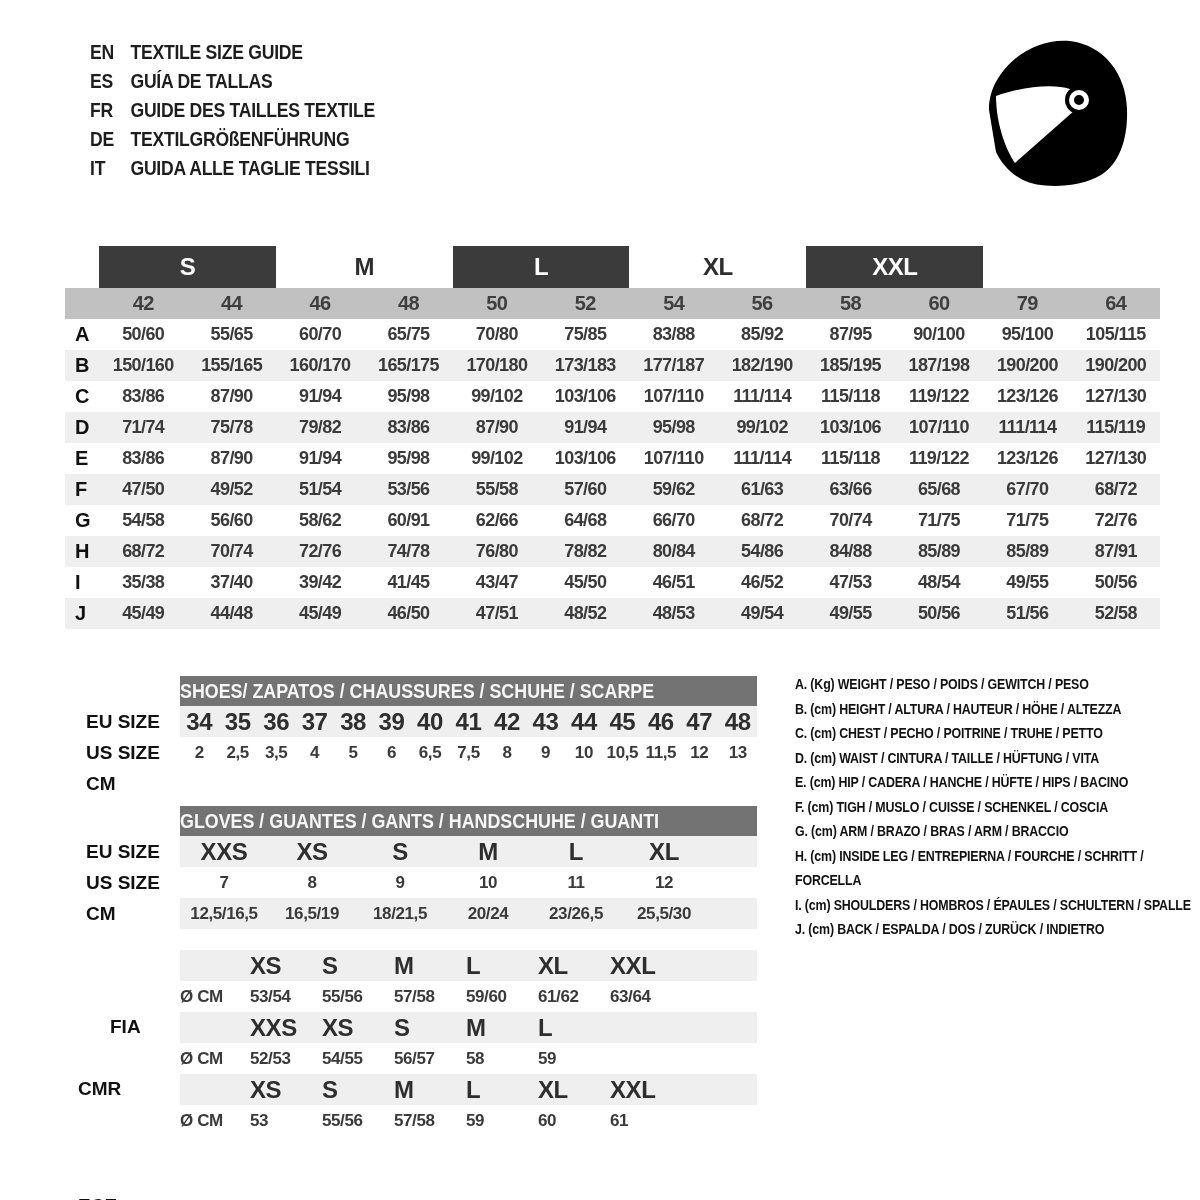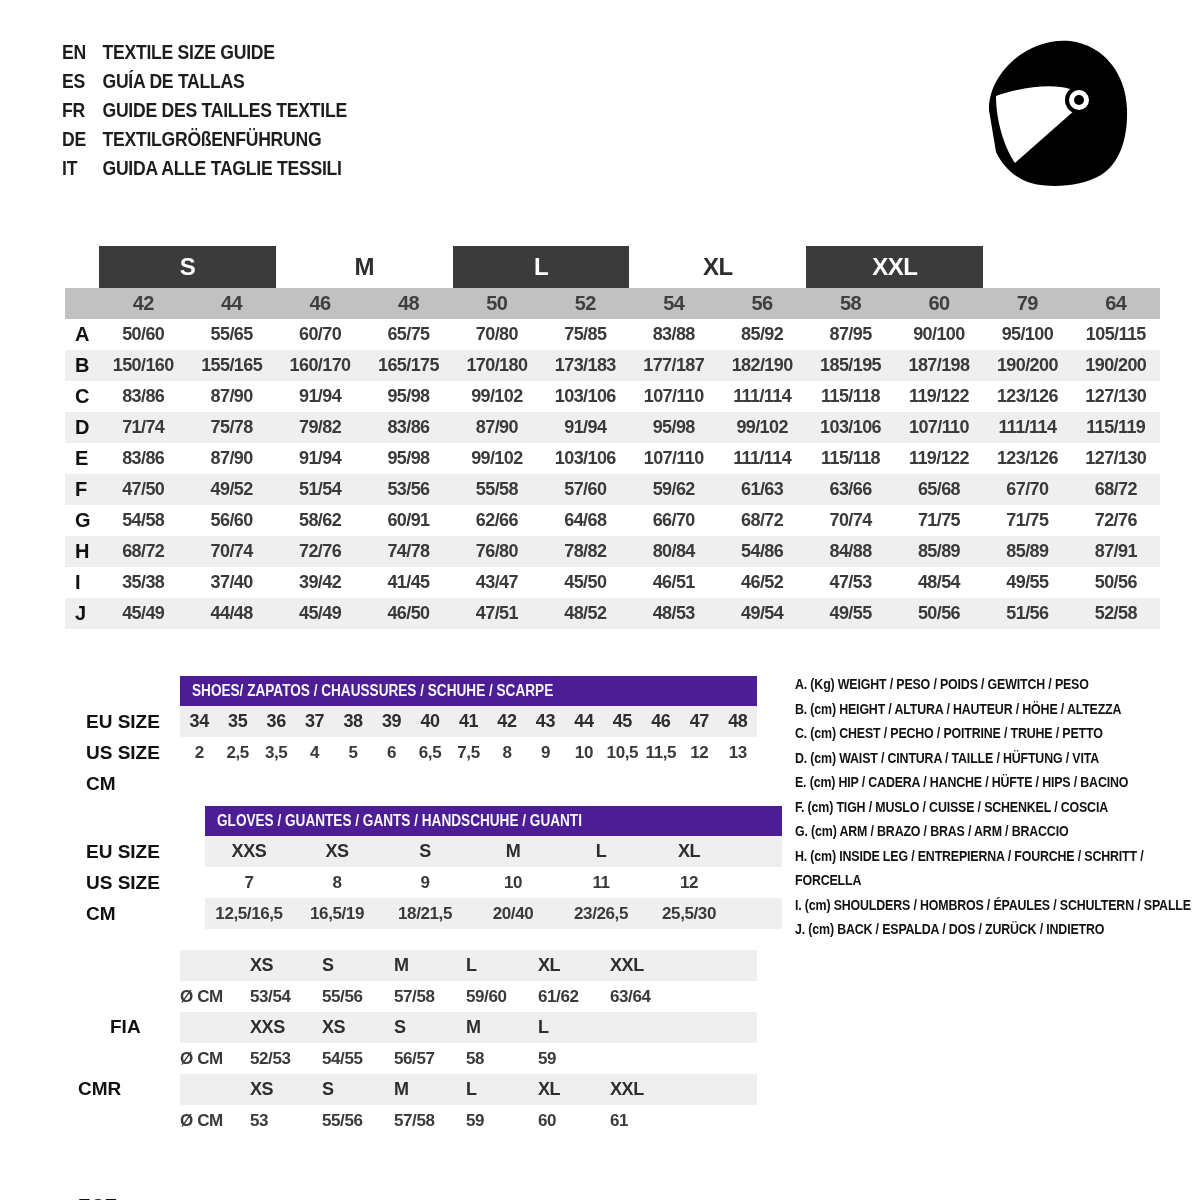--- a/index.html
+++ b/index.html
@@ -3,21 +3,21 @@
 <meta charset="utf-8">
 <style>
   html,body{margin:0;padding:0;background:#fff;}
   body{width:1200px;height:1200px;position:relative;overflow:hidden;
        font-family:"Liberation Sans",sans-serif;font-weight:700;color:#1d1d1d;}
 
   
   .cx{display:inline-block;transform:scaleX(0.85);transform-origin:0 50%;white-space:nowrap;}
 
   
-  .lang-block{position:absolute;left:62px;top:38px;}
+  .lang-block{position:absolute;left:90px;top:38px;}
   .lang-row{display:flex;height:29px;align-items:center;font-size:20px;
             transform:scaleX(0.88);transform-origin:0 0;white-space:nowrap;letter-spacing:-0.3px;}
   .lang-code{width:46px;}
 
   
   .helmet{position:absolute;left:982px;top:36px;width:150px;height:160px;}
 
   
   .size-groups{position:absolute;left:65px;top:246px;width:1095px;height:42px;
                display:grid;grid-template-columns:34px repeat(12,1fr);}
@@ -28,32 +28,32 @@
   .main-table{position:absolute;left:65px;top:288px;width:1095px;}
   .mt-row{display:grid;grid-template-columns:34px repeat(12,1fr);height:31px;align-items:center;}
   .mt-head{background:#c1c1c1;}
   .mt-row.r1{background:#efefef;}
   .mt-row.r0{background:#ffffff;}
   .mt-letter{font-size:20px;padding-left:10px;color:#111;}
   .mt-cell{text-align:center;font-size:18px;color:#3a3a3a;letter-spacing:-0.6px;}
   .mt-head .mt-cell{font-size:20px;color:#3f3f3f;}
 
   
-  .bar-title{height:30px;background:#4c1d95;color:#f7f7f7;display:flex;align-items:center;
-             padding-left:12px;font-size:16px;}
+  .bar-title{height:30px;background:#737373;color:#f7f7f7;display:flex;align-items:center;
+             padding-left:0;font-size:21px;}
   .grid-row{display:grid;height:31px;align-items:center;text-align:center;
             font-size:17px;color:#3a3a3a;letter-spacing:-0.4px;}
   .grid-row.r1{background:#efefef;}
   .grid-row.r0{background:#ffffff;}
-  .grid-row .hd{font-size:18px;color:#2e2e2e;}
+  .grid-row .hd{font-size:24px;color:#2e2e2e;}
 
   .shoes-table{position:absolute;left:180px;top:676px;width:577px;}
   .shoes-table .grid-row{grid-template-columns:repeat(15,1fr);}
 
-  .gloves-table{position:absolute;left:180px;top:806px;width:577px;margin-left:25px;}
+  .gloves-table{position:absolute;left:180px;top:806px;width:577px;}
   .gloves-table .grid-row{grid-template-columns:repeat(6,88px) 1fr;}
 
   .helmet-table{position:absolute;left:180px;top:950px;width:577px;}
   .helmet-table .grid-row{grid-template-columns:70px repeat(6,72px) 1fr;text-align:left;}
 
   .side-labels{position:absolute;left:78px;font-size:19px;color:#111;}
   .side-labels .sl{height:31px;display:flex;align-items:center;margin-left:8px;}
   .side-label-abs{position:absolute;left:78px;height:31px;display:flex;align-items:center;
                   font-size:19px;color:#111;}
 
@@ -347,21 +347,21 @@
         <div>8</div>
         <div>9</div>
         <div>10</div>
         <div>11</div>
         <div>12</div>
       </div>
       <div class="grid-row r1">
         <div>12,5/16,5</div>
         <div>16,5/19</div>
         <div>18/21,5</div>
-        <div>20/40</div>
+        <div>20/24</div>
         <div>23/26,5</div>
         <div>25,5/30</div>
       </div>
     </div>
 </div>
 
 <div class="helmet-table">
   <div id="helmet-rows">
       <div class="grid-row r1">
         <div class="hd"></div>

